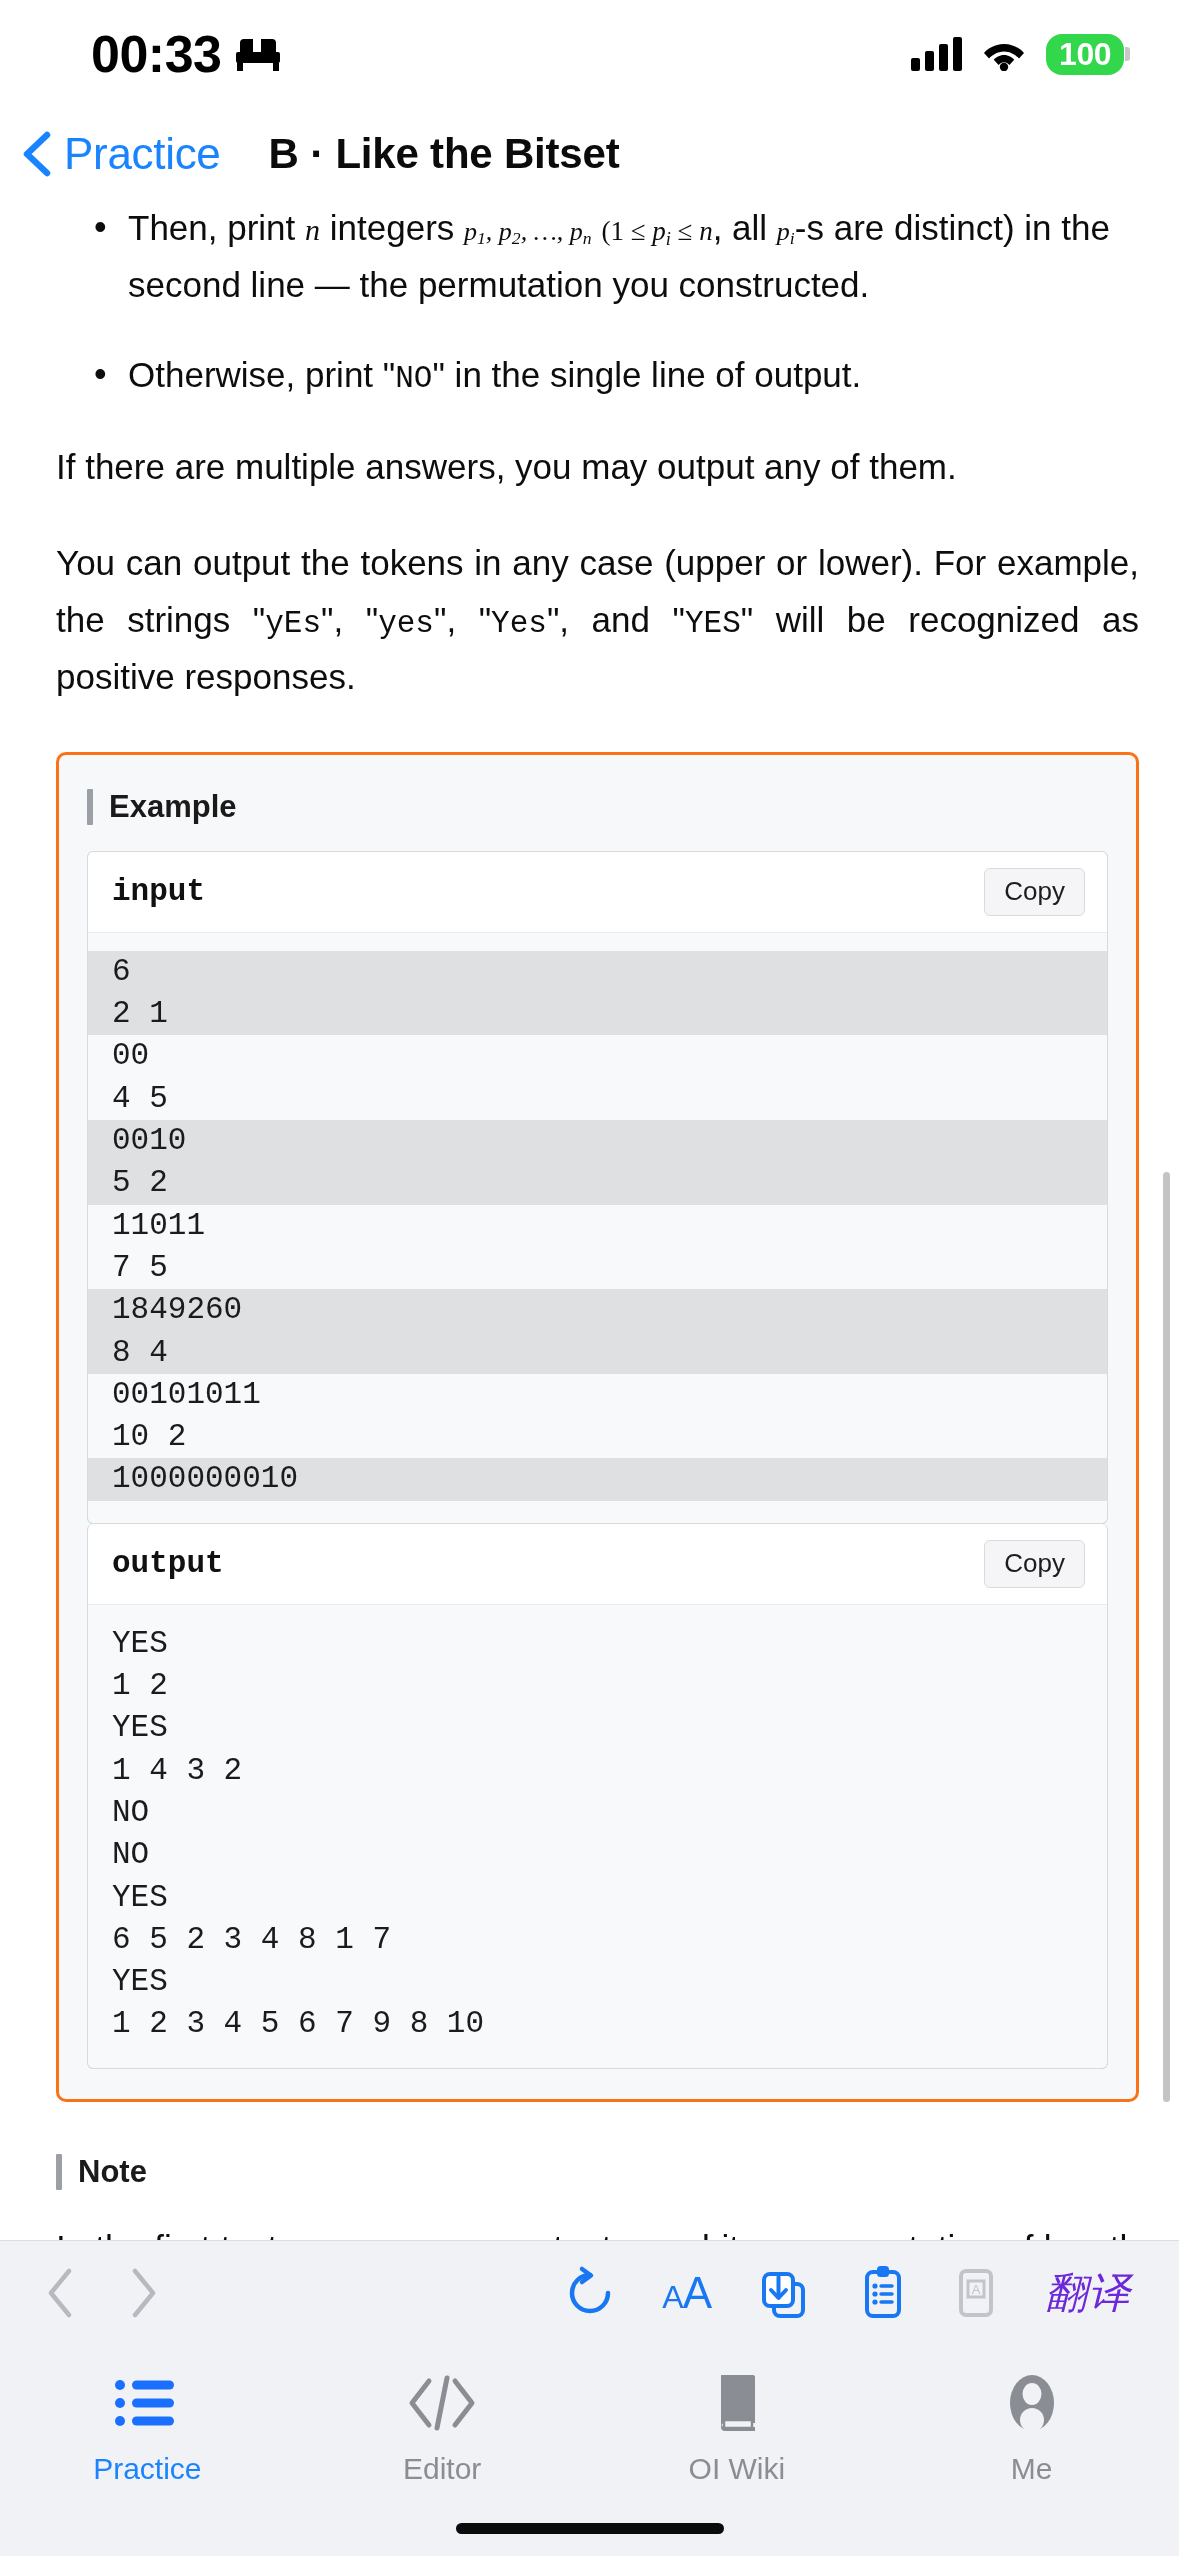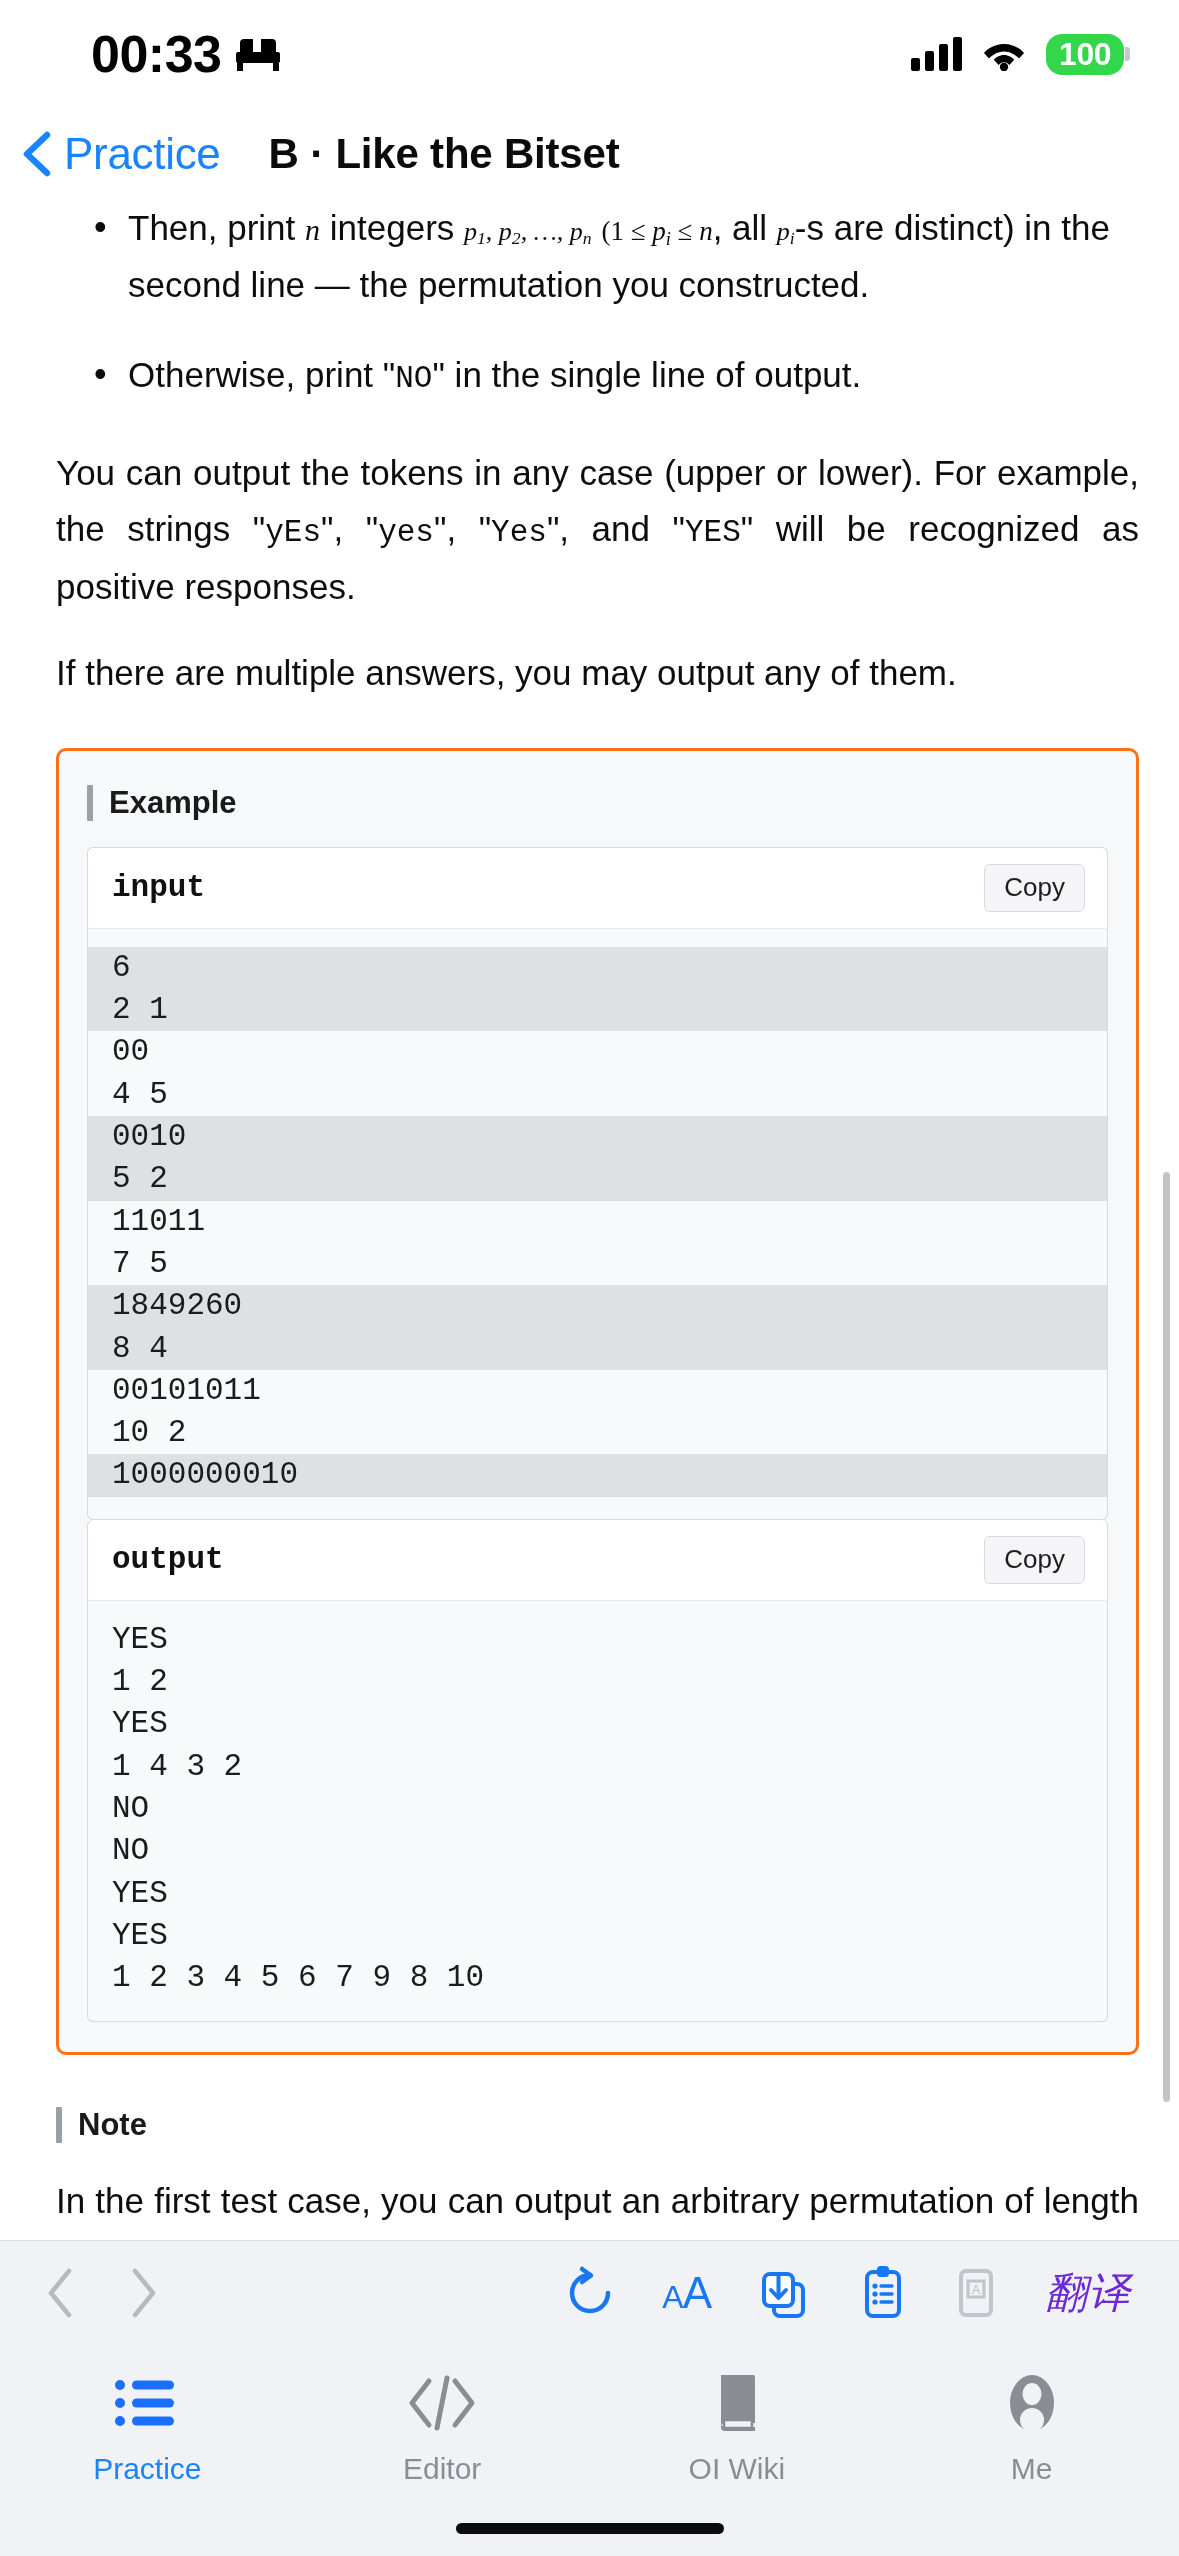--- a/index.html
+++ b/index.html
@@ -233,23 +233,23 @@
   </div>
 
   <div class="content">
     <div class="inner">
 
       <ul class="bullets">
         <li><span>Then, print <span class="mi">n</span> integers <span class="msm">p<span class="sub">1</span>, p<span class="sub">2</span>, …, p<span class="sub">n</span></span> <span class="mnum">(1 ≤ <i>p<span class="sub">i</span></i> ≤ <i>n</i></span>, all <span class="msm">p<span class="sub">i</span></span>-s are distinct) in the second line — the permutation you constructed.</span></li>
         <li><span>Otherwise, print "<span class="mono">NO</span>" in the single line of output.</span></li>
       </ul>
 
+      <p class="para">If there are multiple answers, you may output any of them.</p>
+
       <p class="para first">You can output the tokens in any case (upper or lower). For example, the strings "<span class="mono">yEs</span>", "<span class="mono">yes</span>", "<span class="mono">Yes</span>", and "<span class="mono">YES</span>" will be recognized as positive responses.</p>
-
-      <p class="para">If there are multiple answers, you may output any of them.</p>
 
       <div class="example-card">
         <div class="section-head">
           <div class="section-bar"></div>
           <div class="section-title">Example</div>
         </div>
 
         <div class="io-block">
           <div class="io-head">
             <span class="io-label">input</span>
@@ -278,20 +278,21 @@
             <button class="copy-btn">Copy</button>
           </div>
           <div class="io-body" id="output-body">
               <div class="io-line">YES</div>
               <div class="io-line">1 2</div>
               <div class="io-line">YES</div>
               <div class="io-line">1 4 3 2</div>
               <div class="io-line">NO</div>
               <div class="io-line">NO</div>
               <div class="io-line">YES</div>
+              <div class="io-line">6 5 2 3 4 8 1 7</div>
               <div class="io-line">YES</div>
               <div class="io-line">1 2 3 4 5 6 7 9 8 10</div>
             </div>
         </div>
       </div>
 
       <div class="section-head note-head">
         <div class="section-bar"></div>
         <div class="section-title">Note</div>
       </div>

